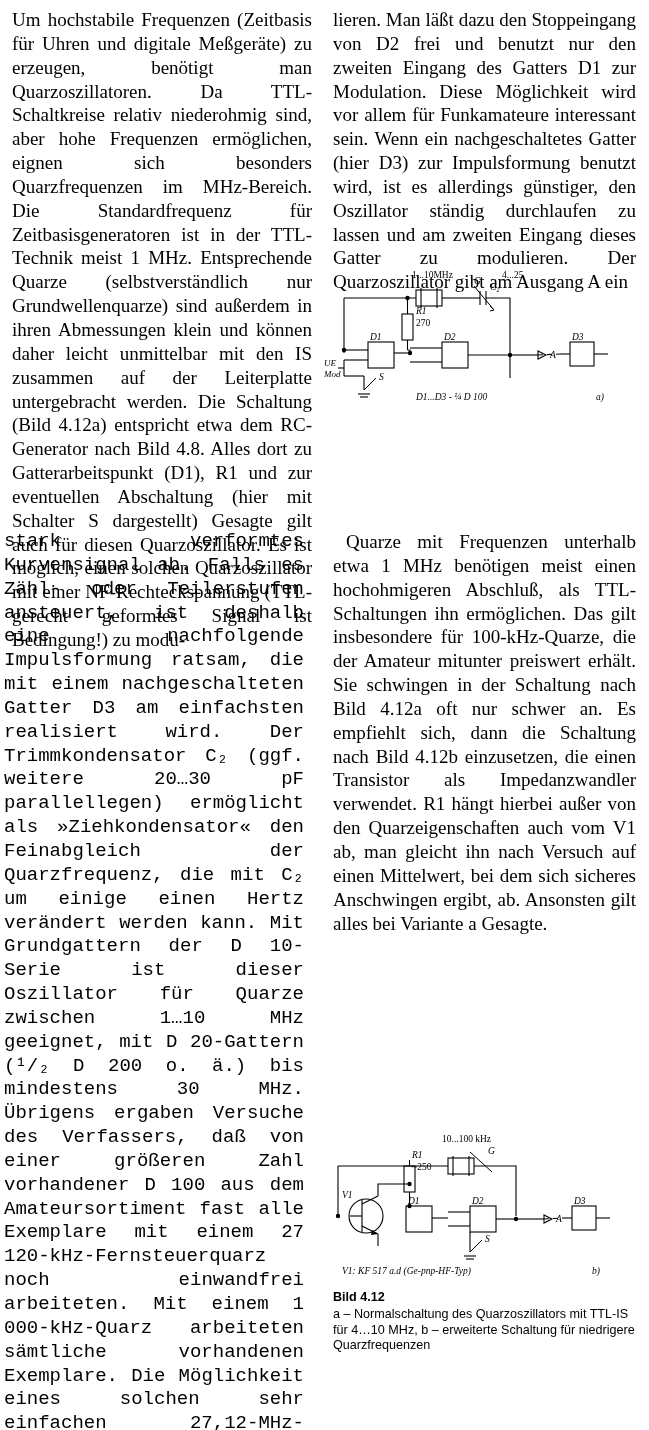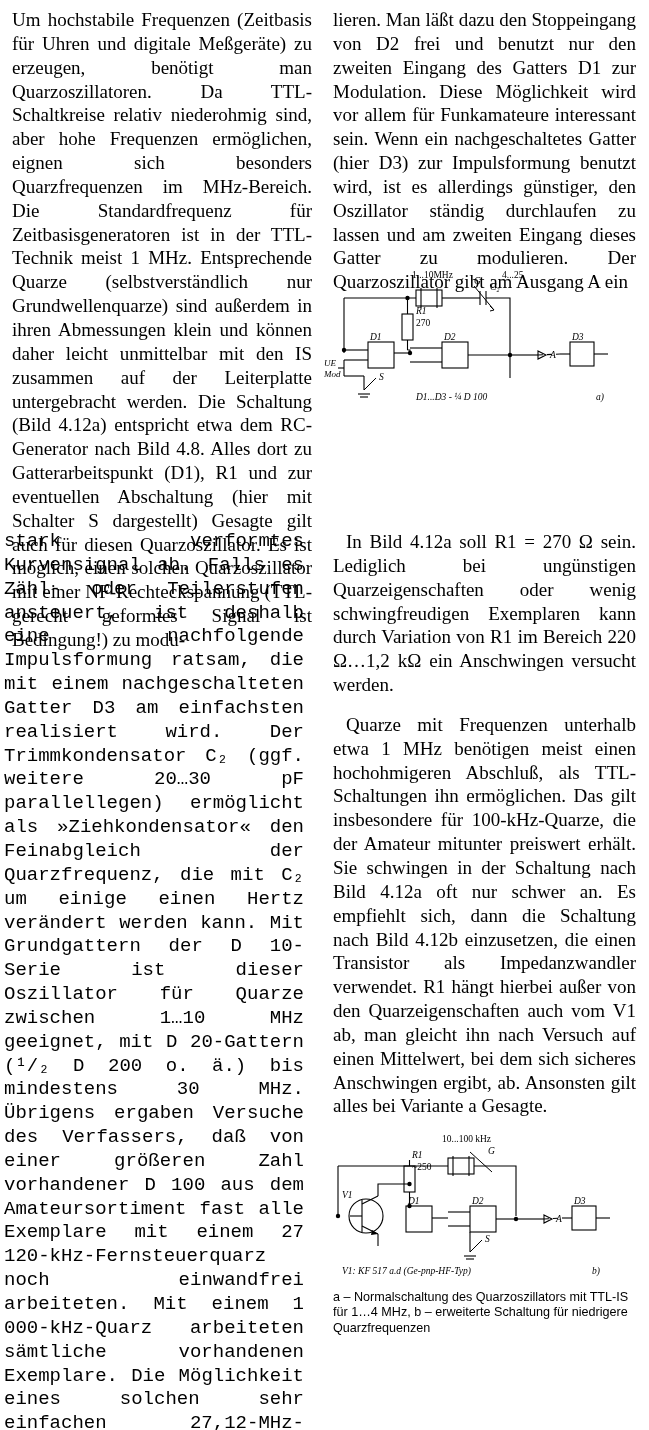--- a/index.html
+++ b/index.html
@@ -200,21 +200,20 @@
         <text x="272" y="142" font-style="italic">a)</text>
       </g>
     </svg>
   </div>
 
   <div class="block" id="left-lower">
     <p class="body">stark verformtes Kurvensignal ab. Falls es Zähl- oder Teilerstufen ansteuert, ist deshalb eine nachfolgende Impulsformung ratsam, die mit einem nachgeschalteten Gatter D3 am einfachsten realisiert wird. Der Trimmkondensator C₂ (ggf. weitere 20…30 pF parallellegen) ermöglicht als »Ziehkondensator« den Feinabgleich der Quarzfrequenz, die mit C₂ um einige einen Hertz verändert werden kann. Mit Grundgattern der D 10-Serie ist dieser Oszillator für Quarze zwischen 1…10 MHz geeignet, mit D 20-Gattern (¹/₂ D 200 o. ä.) bis mindestens 30 MHz. Übrigens ergaben Versuche des Verfassers, daß von einer größeren Zahl vorhandener D 100 aus dem Amateursortiment fast alle Exemplare mit einem 27 120-kHz-Fernsteuerquarz noch einwandfrei arbeiteten. Mit einem 1 000-kHz-Quarz arbeiteten sämtliche vorhandenen Exemplare. Die Möglichkeit eines solchen sehr einfachen 27,12-MHz-Oszillators dürfte als Prüfsignalgeber für Fernsteueramateure sehr interessant sein. Übrigens kann man für derartige Anwendungen eine NF-Modulation sehr einfach mit 2 Gattern einer D 100 (für den Quarzoszillator) realisieren und die restlichen 2 Gatter für den NF-Generator nach Bild 4.9 verwenden. Für diesen Spezialfall ist in Bild 4.9 C= 10 nF und R2 = 10 kΩ fest einzusetzen. Mit R1 lassen sich dann alle üblichen NF-Modulationsfrequenzen für Tonschaltstufen in Fernsteuerempfängern überstreichen. Eine Kombination des Quarzoszillators Bild 4.12a mit der Schaltung Bild 4.8 ist innerhalb einer IS aus den bei Bild 4.8 genannten Gründen nicht möglich, da hierbei 2 Gatter im Übergangsbereich betrieben würden. Erwartungsgemäß ergaben entsprechende Versuche ein thermisch bedingtes extrem starkes »Weglaufen« der NF-Modulationsfrequenz für den Aufbau nach Bild 4.8 selbst bei nur sekundenkurzer Betriebszeit. Die IS D 100 ist dabei bereits überlastungsgefährdet. Bei Kombination mit Bild 4.9 traten keine Komplikationen auf.</p>
   </div>
 
   <div class="block" id="right-lower">
-    <p class="body indent">In Bild 4.12a soll R1 = 270 Ω sein. Lediglich bei ungünstigen Quarzeigenschaften oder wenig schwingfreudigen Exemplaren kann durch Variation von R1 im Bereich 220 Ω…1,2 kΩ ein Anschwingen versucht werden.</p>
     <p class="body indent">Quarze mit Frequenzen unterhalb etwa 1 MHz benötigen meist einen hochohmigeren Abschluß, als TTL-Schaltungen ihn ermöglichen. Das gilt insbesondere für 100-kHz-Quarze, die der Amateur mitunter preiswert erhält. Sie schwingen in der Schaltung nach Bild 4.12a oft nur schwer an. Es empfiehlt sich, dann die Schaltung nach Bild 4.12b einzusetzen, die einen Transistor als Impedanzwandler verwendet. R1 hängt hierbei außer von den Quarzeigenschaften auch vom V1 ab, man gleicht ihn nach Versuch auf einen Mittelwert, bei dem sich sicheres Anschwingen ergibt, ab. Ansonsten gilt alles bei Variante a Gesagte.</p>
   </div>
 
   <div class="figure" id="fig-b">
     <svg width="296" height="160" viewBox="0 0 296 160" xmlns="http://www.w3.org/2000/svg">
       <g fill="none" stroke="#000" stroke-width="1.1">
 
         <path d="M18,46 L18,96"></path>
         <path d="M18,46 L128,46"></path>
 
@@ -276,16 +275,17 @@
         <text x="254" y="84" font-style="italic">D3</text>
         <text x="165" y="122" font-style="italic">S</text>
         <text x="236" y="102" font-style="italic">A</text>
         <text x="22" y="154" font-style="italic" font-size="9.5">V1: KF 517 a.d  (Ge-pnp-HF-Typ)</text>
         <text x="272" y="154" font-style="italic">b)</text>
       </g>
     </svg>
   </div>
 
   <div class="block" id="caption-block">
-    <div>a – Normalschaltung des Quarzoszillators mit TTL-IS für 1…4 MHz, b – erweiterte Schaltung für niedrigere Quarzfrequenzen</div>
+    <div class="cap-title">Bild 4.12</div>
+    <div>a – Normalschaltung des Quarzoszillators mit TTL-IS für 4…10 MHz, b – erweiterte Schaltung für niedrigere Quarzfrequenzen</div>
   </div>
 
 </div>
 
 </body></html>

